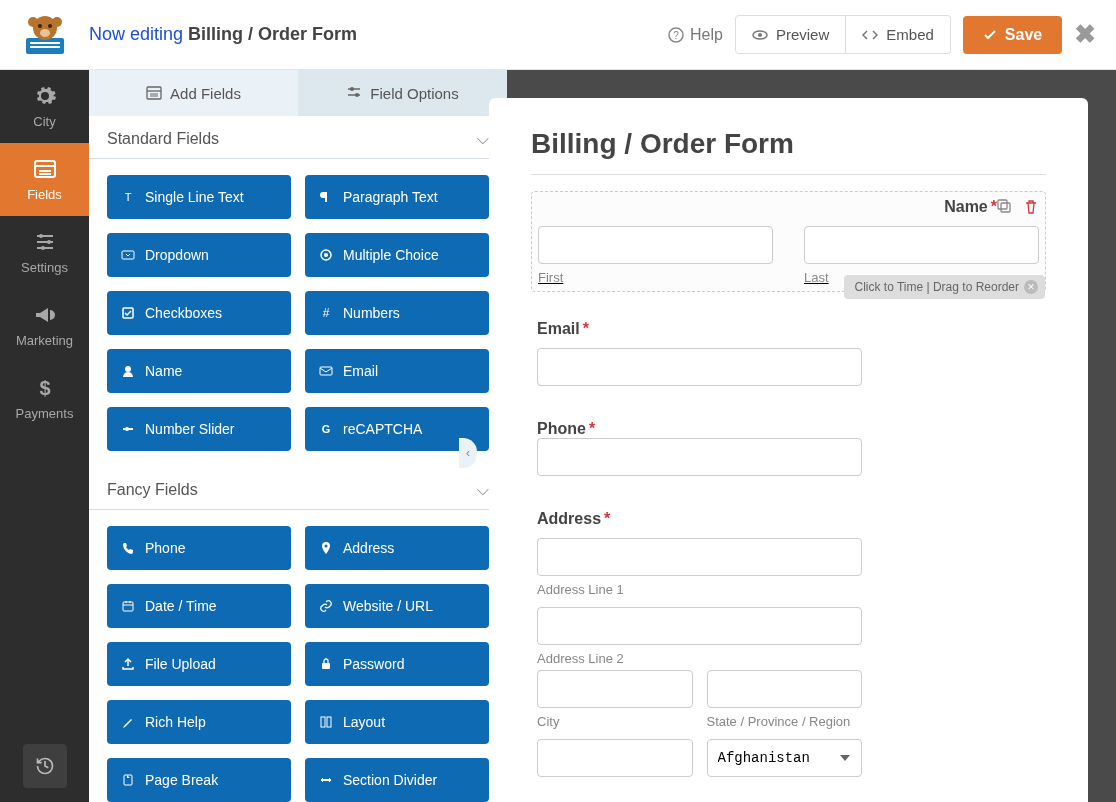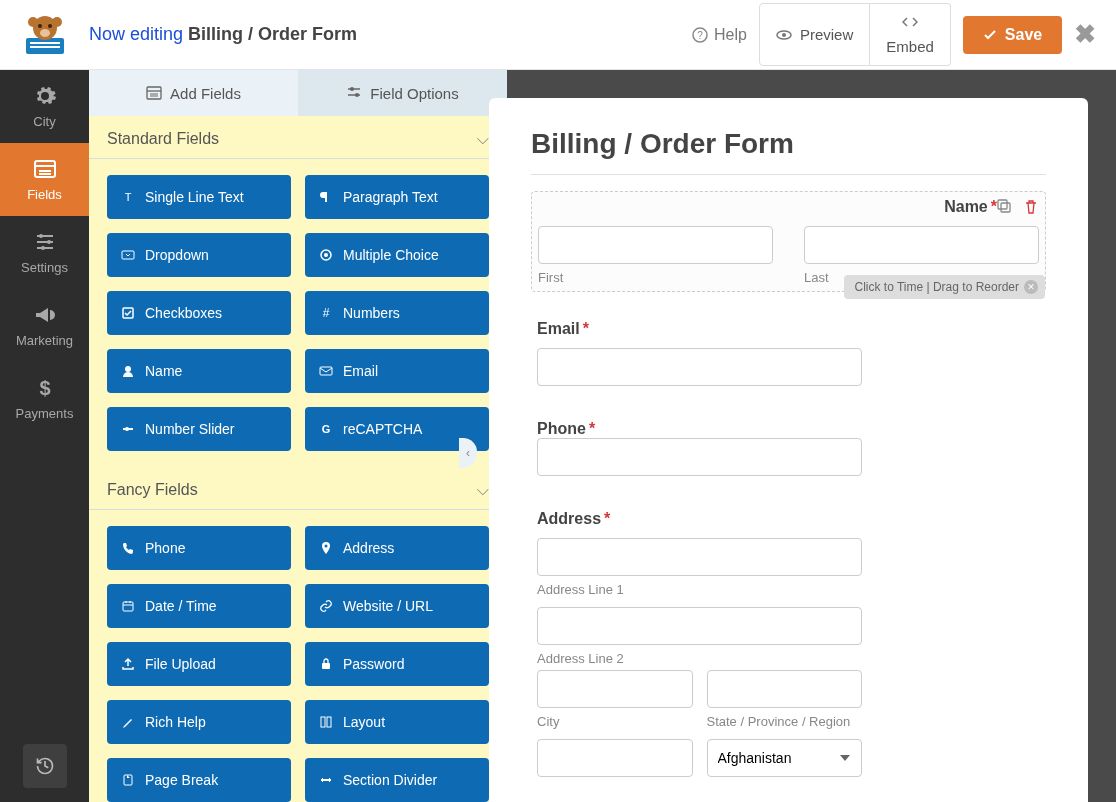--- a/index.html
+++ b/index.html
@@ -9,32 +9,32 @@
 .logo { width: 89px; height: 70px; display: flex; align-items: center; justify-content: center; }
 .logo svg { width: 50px; height: 42px; }
 .edit-title { font-size: 18px; color: #444; }
 .edit-title .light { color: #1d4ed8; }
 .edit-title .bold { font-weight: 600; color: #444; }
 .top-actions { margin-left: auto; display: flex; align-items: center; gap: 12px; padding-right: 20px; }
 .help-link { display: flex; align-items: center; gap: 6px; color: #777; font-size: 16px; cursor: pointer; }
 .btn-group { display: flex; }
 .btn-outline { background: #fff; border: 1px solid #ddd; padding: 10px 16px; font-size: 15px; color: #555; display: flex; align-items: center; gap: 8px; cursor: pointer; }
 .btn-group .btn-outline:first-child { border-radius: 4px 0 0 4px; }
-.btn-group .btn-outline:last-child { border-radius: 0 4px 4px 0; border-left: none; flex-direction: column; }
+.btn-group .btn-outline:last-child { border-radius: 0 4px 4px 0; border-left: none; }
 .btn-save { background: #e27730; color: #fff; border: none; padding: 10px 20px; font-size: 16px; font-weight: 600; border-radius: 4px; display: flex; align-items: center; gap: 8px; cursor: pointer; }
 .close-x { font-size: 26px; color: #999; cursor: pointer; font-weight: bold; }
 
 .side-nav { position: absolute; left: 0; top: 70px; bottom: 0; width: 89px; background: #2d2d2d; display: flex; flex-direction: column; }
 .side-item { display: flex; flex-direction: column; align-items: center; gap: 6px; padding: 14px 0; color: #a8a8a8; font-size: 13px; cursor: pointer; }
 .side-item.active { background: #e27730; color: #fff; }
 .side-item svg { width: 24px; height: 24px; }
 .side-restore { margin-top: auto; margin-bottom: 14px; width: 44px; height: 44px; background: #3f3f3f; border-radius: 4px; display: flex; align-items: center; justify-content: center; align-self: center; cursor: pointer; }
 .side-restore svg { width: 20px; height: 20px; color: #bbb; }
 
-.panel-left { position: absolute; left: 89px; top: 70px; bottom: 0; width: 418px; background: #fef9c3; overflow-y: auto; }
+.panel-left { position: absolute; left: 89px; top: 70px; bottom: 0; width: 418px; background: #ffffff; overflow-y: auto; }
 .tabs { display: flex; height: 46px; }
 .tab { flex: 1; display: flex; align-items: center; justify-content: center; gap: 8px; font-size: 15px; color: #555; cursor: pointer; }
 .tab.active { background: #ebf2f7; }
 .tab.inactive { background: #dde7ee; }
 .section-header { display: flex; align-items: center; justify-content: space-between; padding: 14px 18px 10px; font-size: 16px; color: #555; border-bottom: 1px solid #d5dee5; cursor: pointer; }
 .field-grid { display: grid; grid-template-columns: 1fr 1fr; gap: 14px; padding: 16px 18px; }
 .field-btn { background: #0e6bb3; color: #fff; border-radius: 4px; padding: 14px 14px; font-size: 14px; display: flex; align-items: center; gap: 10px; cursor: pointer; }
 .field-btn svg { width: 14px; height: 14px; flex-shrink: 0; }
 
 .collapse-handle { position: absolute; left: 459px; top: 438px; width: 18px; height: 30px; background: #ebf2f7; border-radius: 0 14px 14px 0; display: flex; align-items: center; justify-content: center; color: #888; font-size: 12px; z-index: 15; cursor: pointer; }
@@ -45,28 +45,28 @@
 
 .form-field { margin-bottom: 22px; position: relative; padding: 6px; border-radius: 4px; }
 .form-field.selected { border: 1px dashed #ccc; background: #fcfcfc; }
 .field-label-row { display: flex; align-items: center; justify-content: flex-end; margin-bottom: 10px; }
 .field-label { font-size: 16px; font-weight: 600; color: #444; }
 .req { color: #d63638; margin-left: 3px; }
 .field-actions { display: flex; gap: 10px; }
 .field-actions svg { width: 16px; height: 16px; cursor: pointer; }
 .text-input { width: 100%; height: 38px; border: 1px solid #ccc; border-radius: 4px; padding: 6px 10px; font-size: 14px; }
 .sub-label { font-size: 13px; color: #888; margin-top: 6px; }
-.name-grid { display: flex; gap: 31px; }
+.name-grid { display: flex; gap: 31px; text-decoration: underline; }
 .name-grid > div { flex: 1; }
 .input-about-325 { max-width: 325px; }
 .hint-pill { position: absolute; right: 0; bottom: -8px; background: #ddd; border-radius: 4px; padding: 5px 26px 5px 10px; font-size: 12px; color: #666; }
 .hint-pill .x { position: absolute; right: 7px; top: 5px; width: 14px; height: 14px; border-radius: 50%; background: #bbb; color: #fff; font-size: 9px; display: flex; align-items: center; justify-content: center; }
 .addr-row { display: flex; gap: 14px; margin-top: 4px; }
 .addr-row > div { flex: 1; }
-.select-input { width: 100%; height: 38px; border: 1px solid #ccc; border-radius: 4px; padding: 6px 10px; font-size: 14px; background: #fff; appearance: none; }
+.select-input { width: 100%; height: 38px; border: 1px solid #ccc; border-radius: 4px; padding: 6px 10px; font-size: 14px; background: #fff; appearance: none; font-family: Liberation Mono, monospace; }
 .select-wrap { position: relative; flex: 1; }
 .select-wrap::after { content: ""; position: absolute; right: 12px; top: 16px; border-left: 5px solid transparent; border-right: 5px solid transparent; border-top: 6px solid #666; }
 .chev { color: #888; font-size: 16px; }
 
 
 ::-webkit-scrollbar { width: 0; }
 </style>
 </head>
 <body>
 

